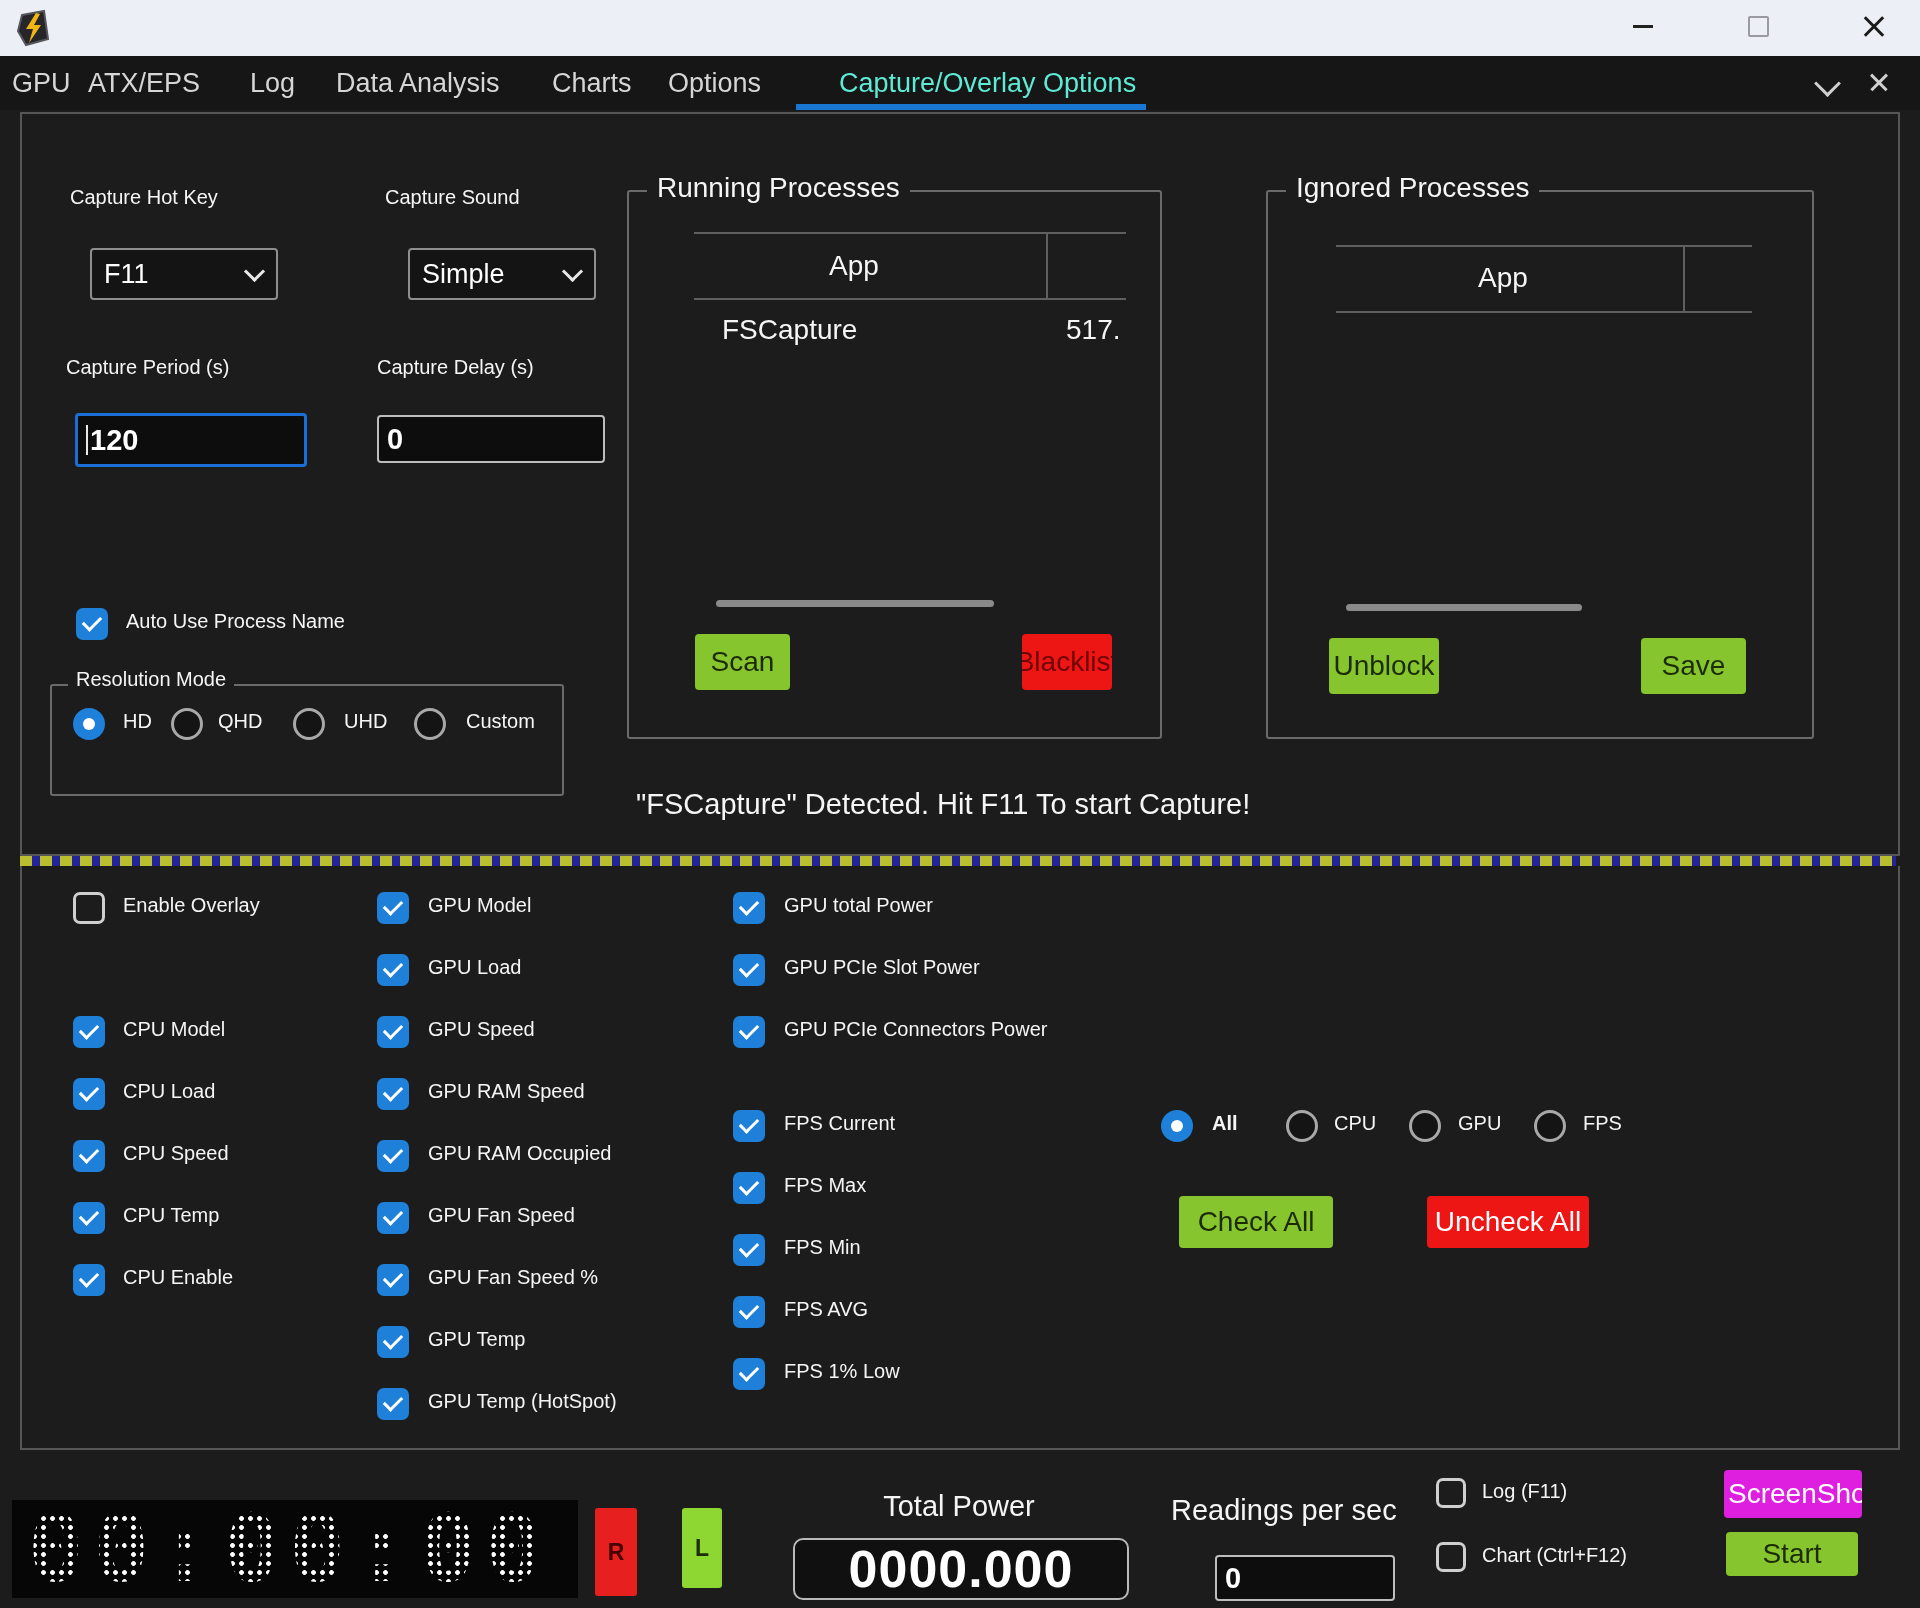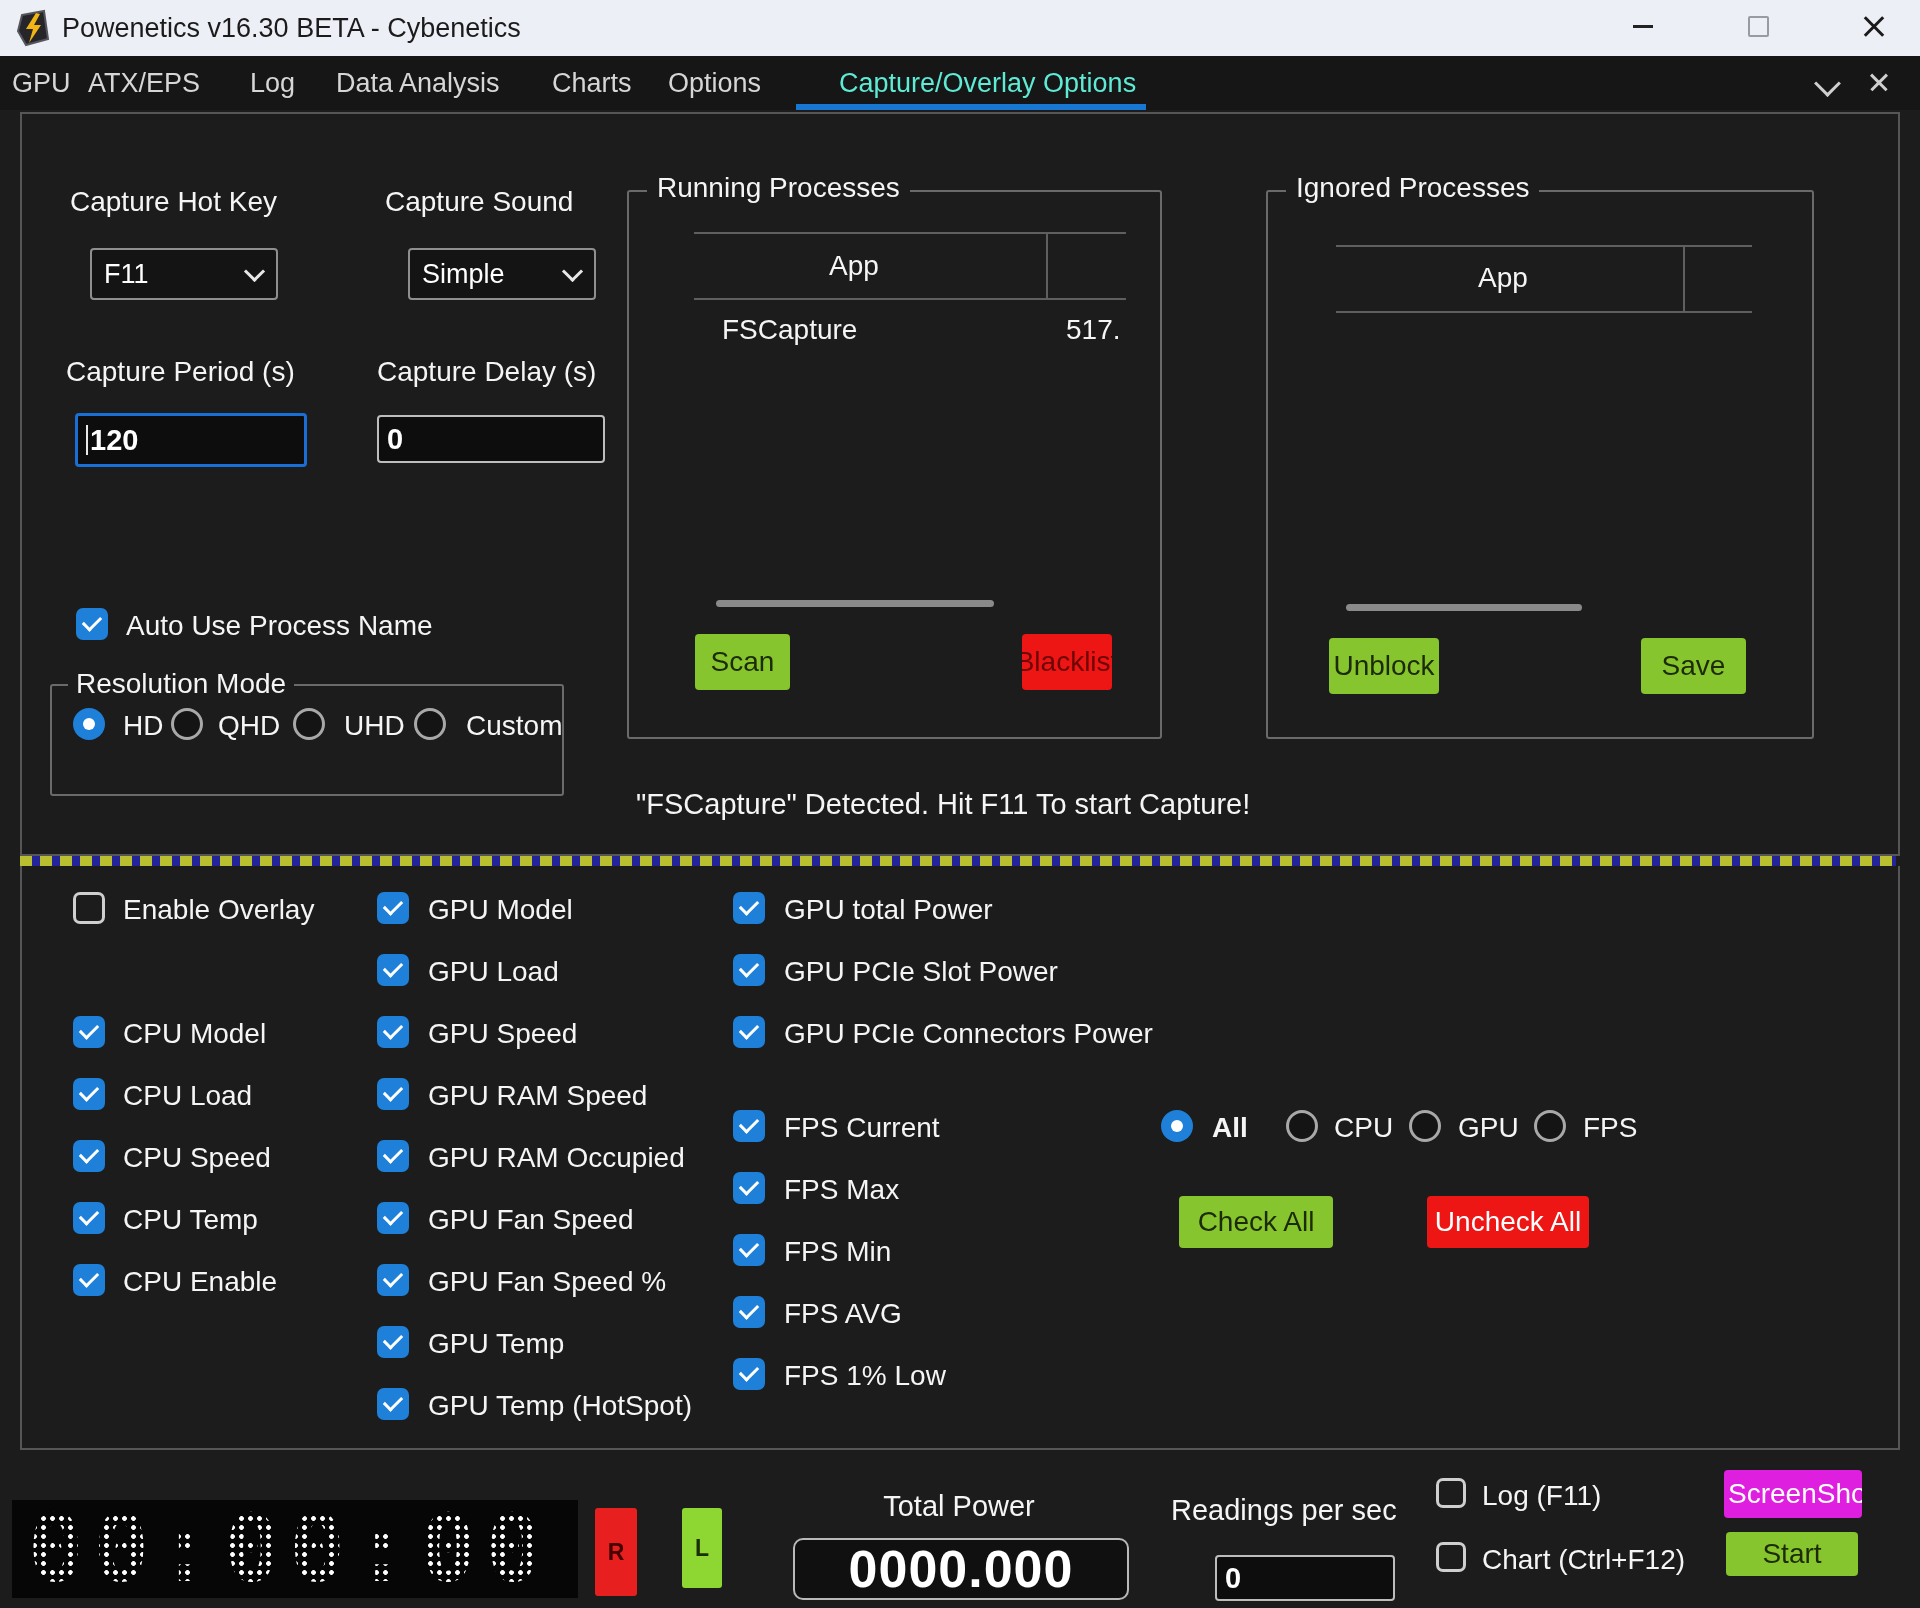--- a/index.html
+++ b/index.html
@@ -25,21 +25,21 @@
   .tab{top:56px;height:54px;display:flex;align-items:center;font-size:27px;color:#d6d6d6;}
   .tab.sel{color:#5eead4;margin-left:37px;}
   .tab-underline{top:104px;height:6px;background:#1877d2;}
   .chev{width:16px;height:16px;border-left:3px solid #cfcfcf;border-bottom:3px solid #cfcfcf;transform:rotate(-45deg);}
   .xbar.g{background:#cfcfcf;height:2.5px;width:22px;}
   
   .panel{border:2px solid #565656;background:transparent;}
   .dashsep{background:repeating-linear-gradient(90deg,#b9bf2e 0 12px,#23249a 12px 20px);}
   .gbox{border:2px solid #6a6a6a;border-radius:3px;}
   .glabel{position:absolute;top:-20px;left:18px;background:#1c1c1c;padding:0 10px;font-size:28px;color:#f5f5f5;}
-  .lbl{font-size:28px;color:#f5f5f5;white-space:nowrap;}
+  .lbl{font-size:20px;color:#f5f5f5;white-space:nowrap;}
   .bold{font-weight:bold;}
   
   .select{background:#141414;border:2px solid #8f8f8f;border-radius:4px;color:#fff;font-size:27px;display:flex;align-items:center;padding-left:12px;}
   .selchev{position:absolute;right:14px;top:14px;width:12px;height:12px;border-left:3px solid #e8e8e8;border-bottom:3px solid #e8e8e8;transform:rotate(-45deg);}
   .input{background:#0d0d0d;border:2px solid #bdbdbd;border-radius:4px;color:#fff;font-size:29px;font-weight:bold;display:flex;align-items:center;padding-left:8px;}
   .input.focus{border:3px solid #1a6fd6;}
   .caret{width:2px;height:30px;background:#e8e8e8;margin-right:2px;}
   .cbx{width:32px;height:32px;border-radius:7px;box-sizing:border-box;position:relative;}
   .cbx.on{background:#1e80d8;}
   .cbx.off{border:3px solid #cfcfcf;background:transparent;}
@@ -73,21 +73,20 @@
   .powerval{font-size:52px;font-weight:bold;color:#ffffff;letter-spacing:1px;}
 </style>
 </head>
 <body>
 
 <div class="abs titlebar">
   <svg class="abs appicon" viewBox="0 0 38 38">
     <polygon points="8,6 30,2 34,30 12,36 4,22" fill="#26262a" stroke="#55555c" stroke-width="2"></polygon>
     <polygon points="22,4 12,20 19,20 15,34 27,16 20,16 26,5" fill="#f2b614"></polygon>
   </svg>
-  <div class="abs title-text">Powenetics v16.30 BETA - Cybenetics</div>
   <div class="abs winbtn" style="left:1620px;">
       <div class="minline"></div>
     </div>
   <div class="abs winbtn" style="left:1735px;">
       <div class="maxbox"></div>
     </div>
   <div class="abs winbtn" style="left:1850px;">
     <div class="xwrap">
         <div class="xbar a"></div>
         <div class="xbar b"></div>

